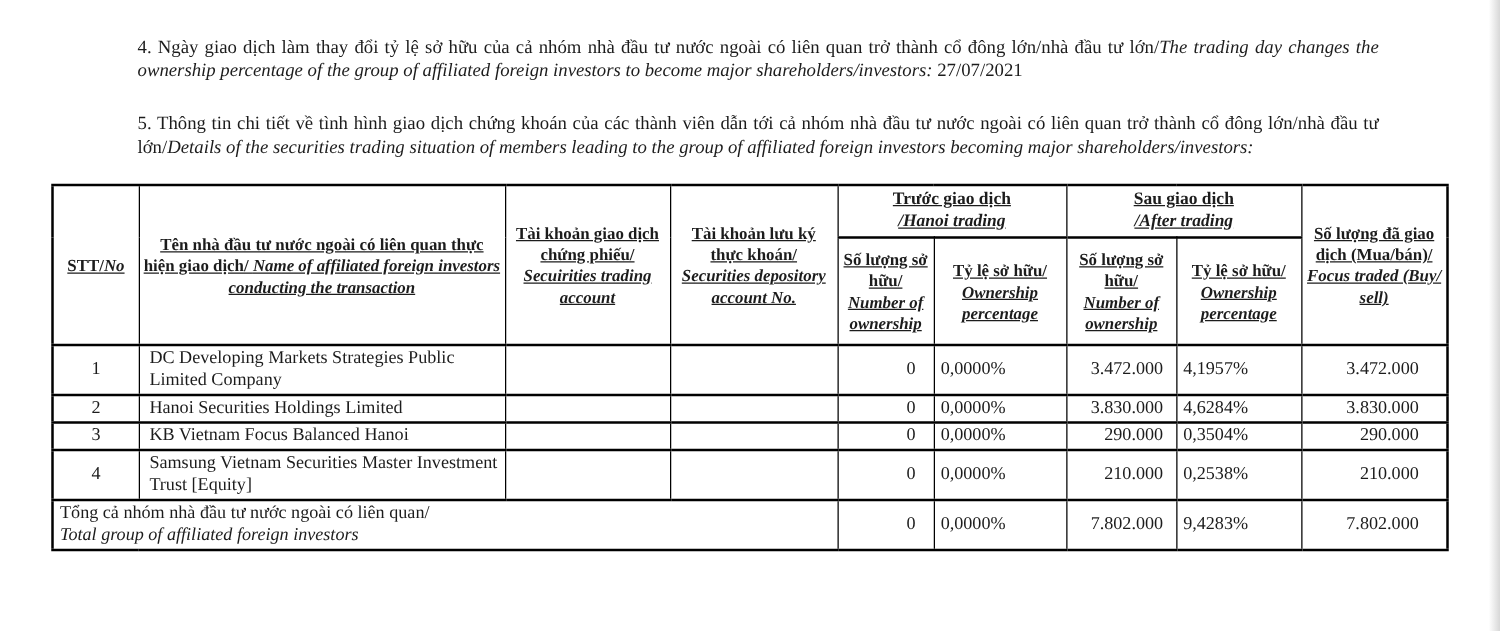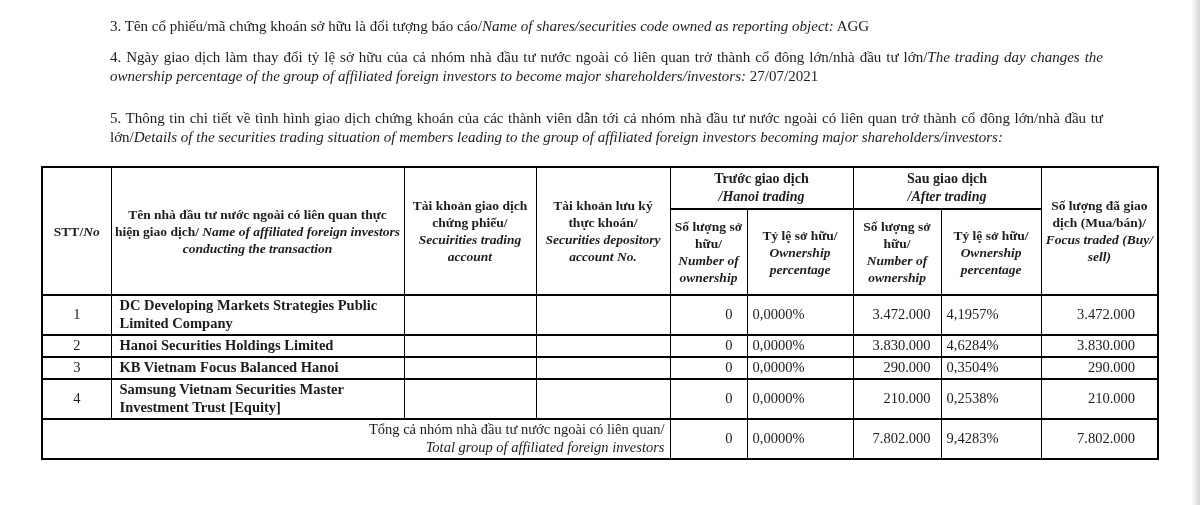--- a/index.html
+++ b/index.html
@@ -20,50 +20,49 @@
   .en{font-style:italic;}
   .vn{font-style:normal;}
 
   table.disclosure{
     margin:19px 0 0 41px;width:1116px;table-layout:fixed;
     border-collapse:collapse;border:2px solid #000;
   }
   th,td{border:solid #000;border-width:2px 1px;overflow:hidden;}
   th{
     font-weight:bold;font-size:13.5px;line-height:1.26;
-    padding:2px 3px;text-align:center;vertical-align:middle;
+    padding:2px 3px;text-align:center;vertical-align:middle;text-decoration:underline;
   }
   th .en{display:block;}
   th.inline-en .en{display:inline;}
   th.group{font-size:14px;}
   tr.group-row{height:42px;}
   tr.sub-row{height:86px;}
   td{font-size:14.5px;line-height:1.24;padding:1px 5px;vertical-align:middle;}
   tr.r-tall{height:36px;}
   tr.r-short{height:20px;}
   tr.r-tall2{height:38px;}
   tr.r-total{height:36px;}
   .c-no{text-align:center;}
-  .c-name{text-align:left;padding-left:8px;font-weight:bold;}
+  .c-name{text-align:left;padding-left:8px;}
   .c-empty{}
   .c-num{text-align:right;padding-right:14px;}
   .c-pct{text-align:left;padding-right:8px;}
   .c-num2{text-align:right;padding-right:10px;}
   .c-traded{text-align:right;padding-right:22px;}
-  .c-total-label{text-align:right;}
+  .c-total-label{text-align:left;}
   .c-total-label .vn,.c-total-label .en{display:block;}
 </style>
 </head>
 <body>
 
 <div class="edge-strip"></div>
 
 <div class="content">
   <div class="paras">
-    <p class="para p3"><span class="vn">3. Tên cổ phiếu/mã chứng khoán sở hữu là đối tượng báo cáo/</span><span class="en">Name of shares/securities code owned as reporting object:</span><span class="vn"> AGG</span></p>
     <p class="para p4"><span class="vn">4. Ngày giao dịch làm thay đổi tỷ lệ sở hữu của cả nhóm nhà đầu tư nước ngoài có liên quan trở thành cổ đông lớn/nhà đầu tư lớn/</span><span class="en">The trading day changes the ownership percentage of the group of affiliated foreign investors to become major shareholders/investors:</span><span class="vn"> 27/07/2021</span></p>
     <p class="para p5"><span class="vn">5. Thông tin chi tiết về tình hình giao dịch chứng khoán của các thành viên dẫn tới cả nhóm nhà đầu tư nước ngoài có liên quan trở thành cổ đông lớn/nhà đầu tư lớn/</span><span class="en">Details of the securities trading situation of members leading to the group of affiliated foreign investors becoming major shareholders/investors:</span></p>
   </div>
 
   <table class="disclosure">
     <colgroup>
       <col style="width:69px">
         <col style="width:293px">
         <col style="width:132px">
         <col style="width:134px">

